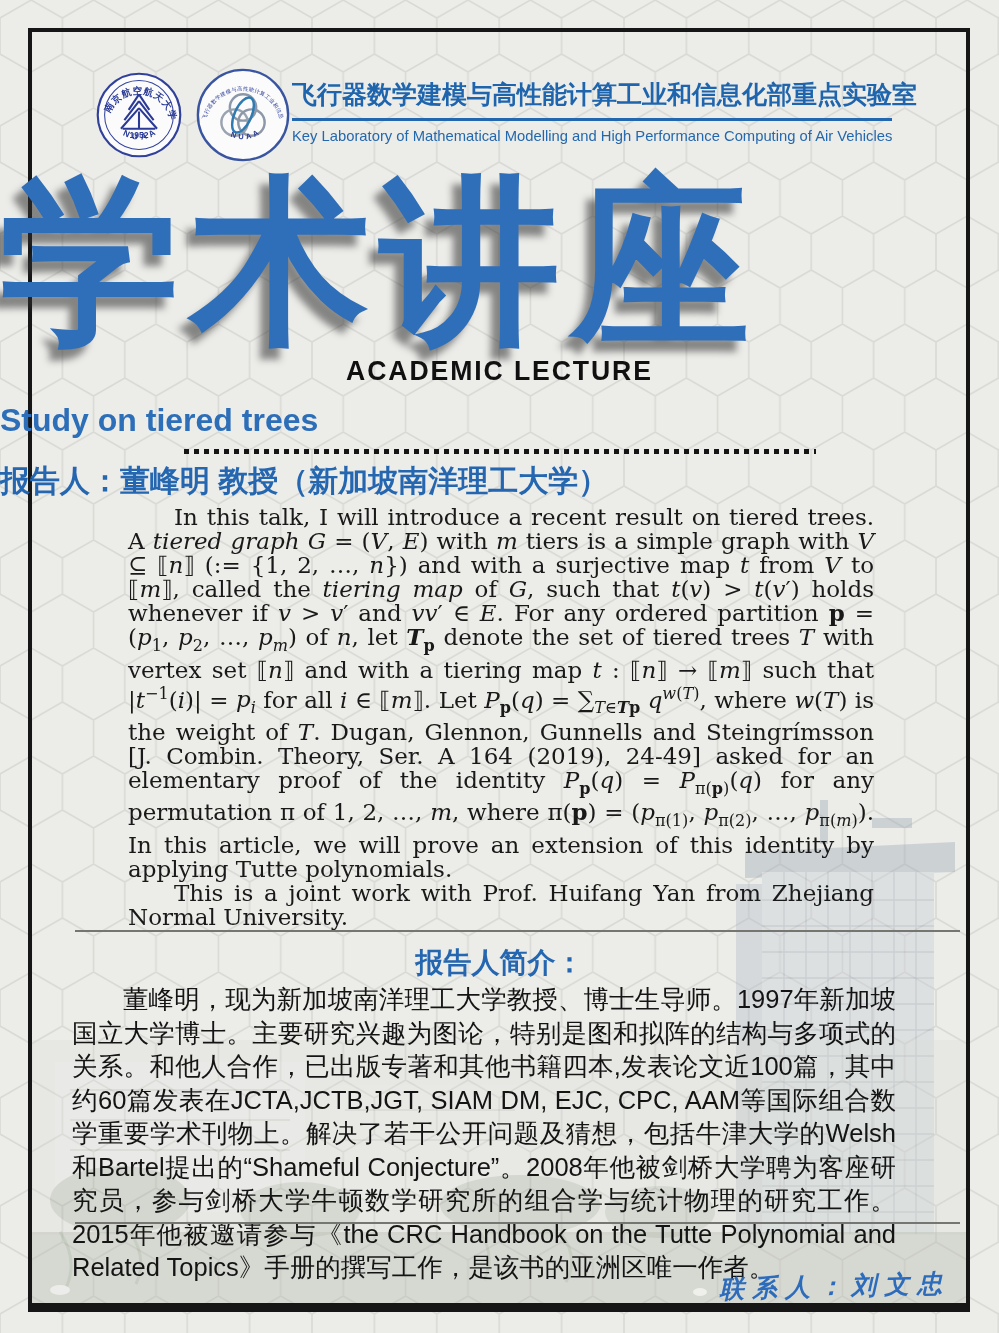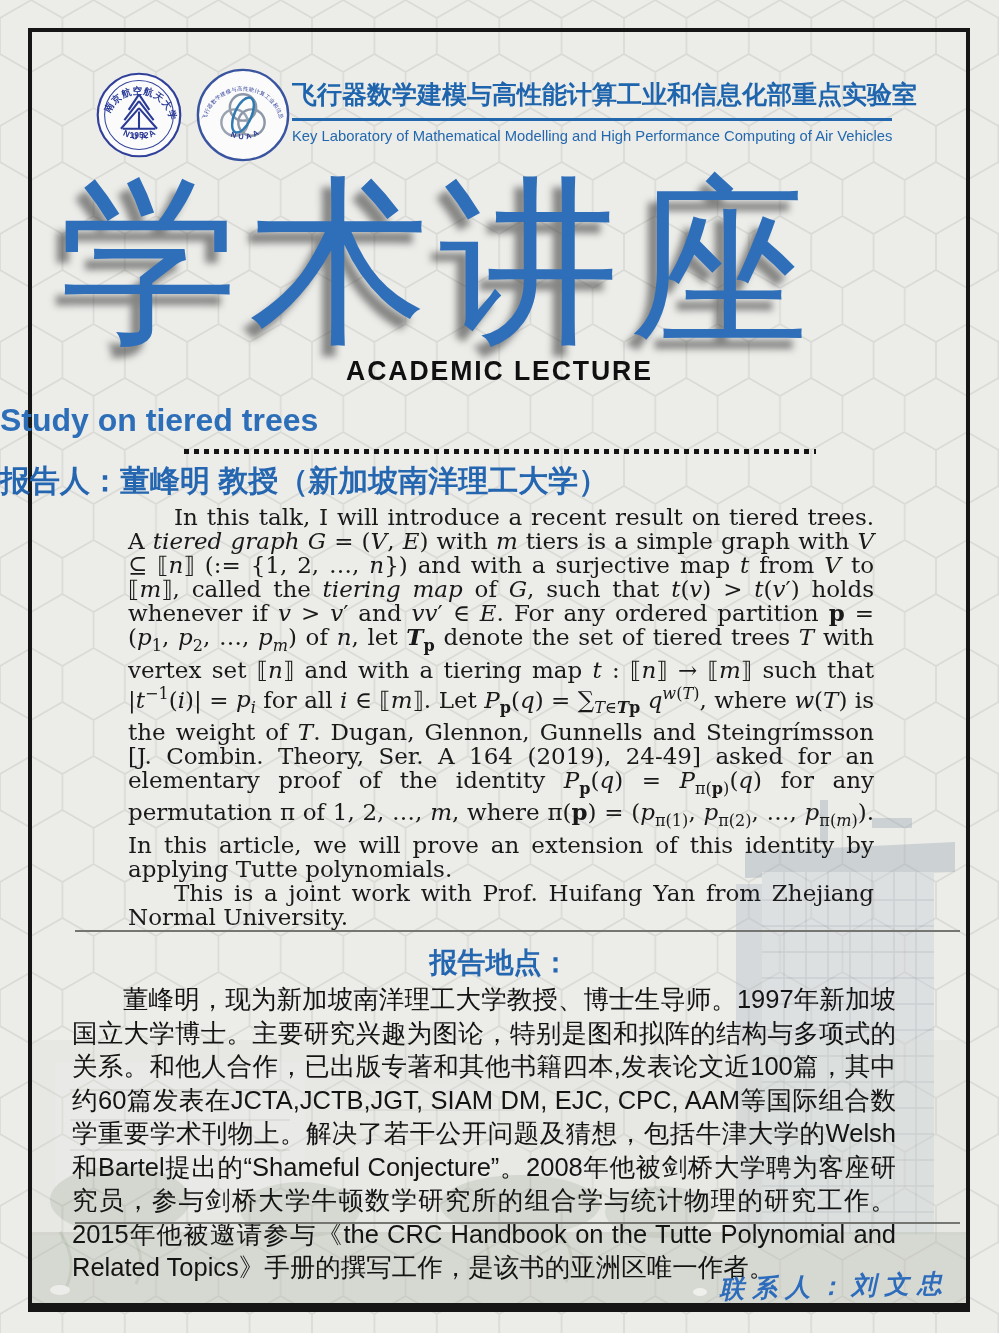--- a/index.html
+++ b/index.html
@@ -25,22 +25,22 @@
     white-space:nowrap;width:600px;text-align:center;
   }
   .lab-rule{height:3px;background:#2368ae;margin-top:7px;width:600px;}
   .lab-title-en{
     margin-top:6px;font-size:15px;color:#2368ae;white-space:nowrap;
     transform:scaleX(0.985);transform-origin:left center;
   }
 
   
   .hero-title{
-    position:absolute;left:0;top:168px;width:819px;text-align:right;
-    font-size:180px;line-height:1.04;font-weight:400;color:#2f6fba;letter-spacing:10px;
+    position:absolute;left:0;top:168px;width:819px;text-align:left;
+    font-size:180px;line-height:1.04;font-weight:700;color:#2f6fba;letter-spacing:10px;
     text-shadow:-9px 11px 7px rgba(48,48,48,0.55);
     white-space:nowrap;
   }
   .hero-sub{
     position:absolute;left:0;top:355px;width:999px;text-align:center;
     font-size:28px;font-weight:700;color:#101010;letter-spacing:2px;
     transform:scaleX(0.95);
   }
 
   
@@ -206,21 +206,21 @@
     <div class="dotted-rule"></div>
     <div class="speaker">报告人：董峰明  教授（新加坡南洋理工大学）</div>
 
     <div class="abstract">
       <p>In this talk, I will introduce a recent result on tiered trees.  A <i>tiered graph</i> <i>G</i> = (<i>V</i>, <i>E</i>) with <i>m</i> tiers is a simple graph with <i>V</i> ⊆ ⟦<i>n</i>⟧ (:= {1, 2, …, <i>n</i>}) and with a surjective map <i>t</i> from <i>V</i> to ⟦<i>m</i>⟧, called the <i>tiering map</i> of <i>G</i>, such that <i>t</i>(<i>v</i>) &gt; <i>t</i>(<i>v</i>′) holds whenever if <i>v</i> &gt; <i>v</i>′ and <i>vv</i>′ ∈ <i>E</i>.  For any ordered partition <b>p</b> = (<i>p</i><sub>1</sub>, <i>p</i><sub>2</sub>, …, <i>p<sub>m</sub></i>) of <i>n</i>, let <i class="scr">T</i><sub><b>p</b></sub> denote the set of tiered trees <i>T</i> with vertex set ⟦<i>n</i>⟧ and with a tiering map <i>t</i> : ⟦<i>n</i>⟧ → ⟦<i>m</i>⟧ such that |<i>t</i><sup>−1</sup>(<i>i</i>)| = <i>p<sub>i</sub></i> for all <i>i</i> ∈ ⟦<i>m</i>⟧.  Let <i>P</i><sub><b>p</b></sub>(<i>q</i>) = ∑<sub><i>T</i>∈<i class="scr">T</i><b>p</b></sub> <i>q</i><sup><i>w</i>(<i>T</i>)</sup>, where <i>w</i>(<i>T</i>) is the weight of <i>T</i>.  Dugan, Glennon, Gunnells and Steingrímsson [J. Combin. Theory, Ser. A 164 (2019), 24-49] asked for an elementary proof of the identity <i>P</i><sub><b>p</b></sub>(<i>q</i>) = <i>P</i><sub>π(<b>p</b>)</sub>(<i>q</i>) for any permutation π of 1, 2, …, <i>m</i>, where π(<b>p</b>) = (<i>p</i><sub>π(1)</sub>, <i>p</i><sub>π(2)</sub>, …, <i>p</i><sub>π(<i>m</i>)</sub>).  In this article, we will prove an extension of this identity by applying Tutte polynomials.</p>
       <p>This is a joint work with Prof. Huifang Yan from Zhejiang Normal University.</p>
     </div>
 
     <div class="rule rule-1"></div>
 
-    <div class="bio-heading">报告地点：</div>
+    <div class="bio-heading">报告人简介：</div>
     <div class="bio-text">董峰明，现为新加坡南洋理工大学教授、博士生导师。1997年新加坡国立大学博士。主要研究兴趣为图论，特别是图和拟阵的结构与多项式的关系。和他人合作，已出版专著和其他书籍四本,发表论文近100篇，其中约60篇发表在JCTA,JCTB,JGT, SIAM DM, EJC, CPC, AAM等国际组合数学重要学术刊物上。解决了若干公开问题及猜想，包括牛津大学的Welsh和Bartel提出的“Shameful  Conjecture”。2008年他被剑桥大学聘为客座研究员，参与剑桥大学牛顿数学研究所的组合学与统计物理的研究工作。2015年他被邀请参与《the CRC Handbook on the Tutte Polynomial and Related Topics》手册的撰写工作，是该书的亚洲区唯一作者。</div>
 
     <div class="rule rule-2"></div>
 
     <div class="contact">联系人：刘文忠</div>
 
   </div>
 </div>
 
 </body></html>

